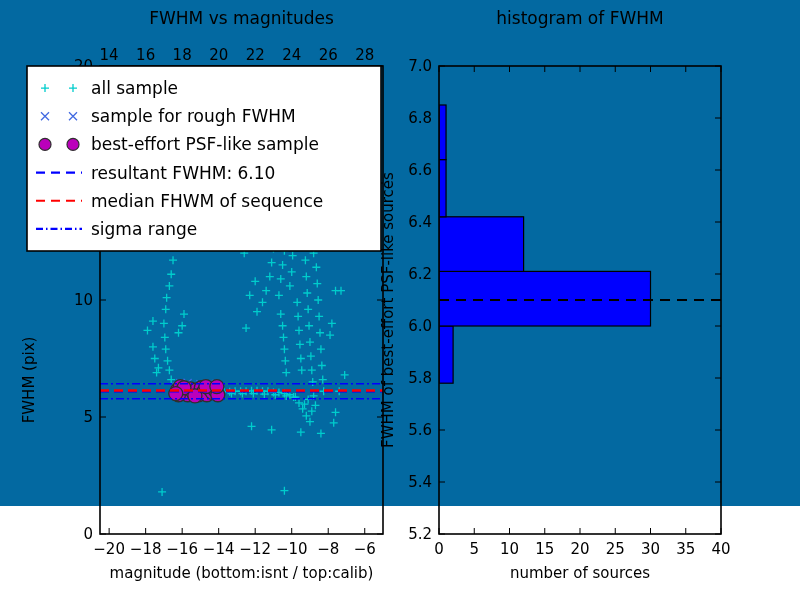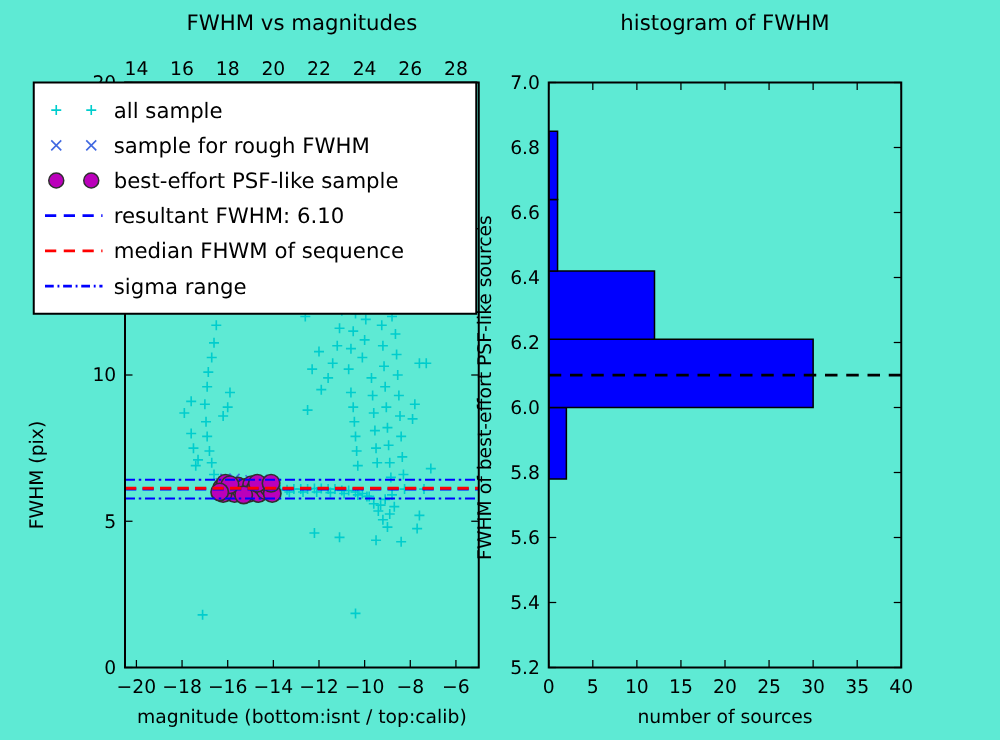--- a/index.html
+++ b/index.html
@@ -9,22 +9,22 @@
   }
   body {
     width: 800px;
     height: 600px;
     font-family: "DejaVu Sans", sans-serif;
     overflow: hidden;
   }
   #figure {
     position: relative;
     width: 800px;
-    height: 592px;
-    background: #5eead4;
+    height: 506px;
+    background: #0369a1;
   }
   .svg-layer {
     position: absolute;
     top: 0;
     left: 0;
     width: 800px;
     height: 600px;
   }
   text {
     font-family: "DejaVu Sans", sans-serif;

